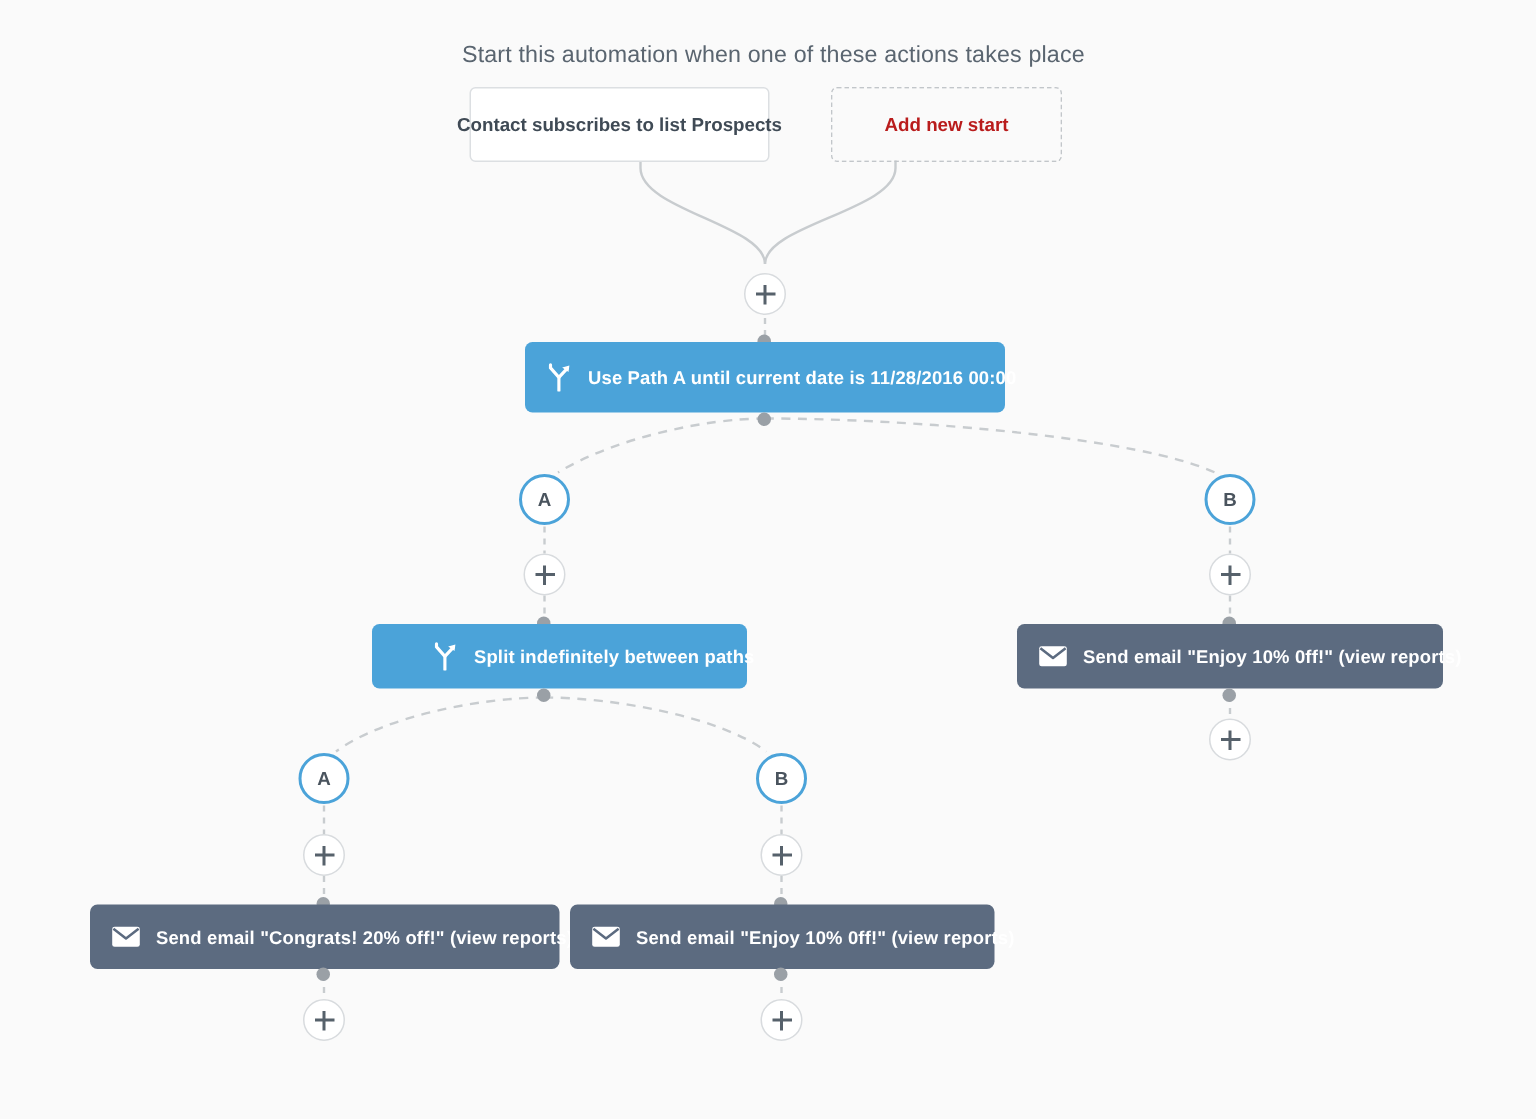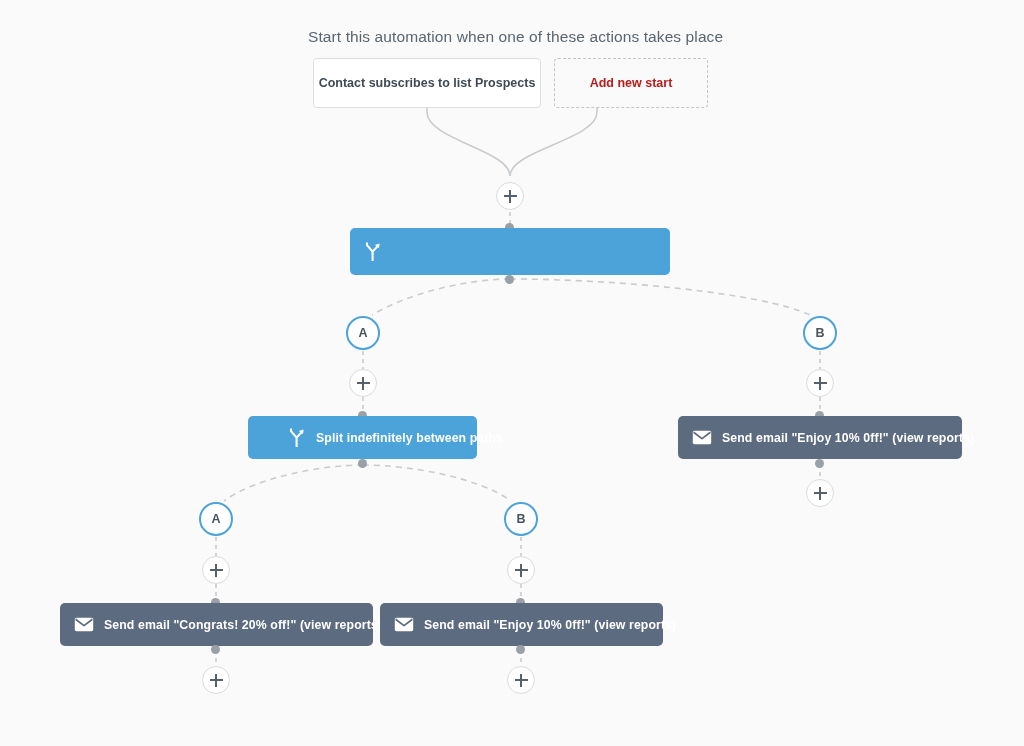--- a/index.html
+++ b/index.html
@@ -149,41 +149,42 @@
 
     <path d="M 521 537 L 521 556" fill="none" stroke="#c8cccf" stroke-width="1.6" stroke-dasharray="4 4"></path>
 
     <path d="M 521 584 L 521 599" fill="none" stroke="#c8cccf" stroke-width="1.6" stroke-dasharray="4 4"></path>
 
     <path d="M 521 650 L 521 666" fill="none" stroke="#c8cccf" stroke-width="1.6" stroke-dasharray="4 4"></path>
   </svg>
 
   <div class="heading">Start this automation when one of these actions takes place</div>
 
-  <div class="start-box" style="left:313px; top:58px; width:228px; height:50px;text-align:right;">
+  <div class="start-box" style="left:313px; top:58px; width:200px; height:50px;text-align:right;">
     <span>Contact subscribes to list Prospects</span>
   </div>
 
   <div class="start-box dashed" style="left:554px; top:58px; width:154px; height:50px;">
     <span>Add new start</span>
   </div>
 
   <div class="plus-btn" style="left:496px; top:182px;">
     <span class="bar-h"></span>
     <span class="bar-v"></span>
   </div>
 
   <div class="dot" style="left:505px; top:223px;"></div>
 
   <div class="node blue" style="left:350px; top:228px; width:320px; height:47px;">
     <svg width="18" height="19" viewBox="0 0 18 19">
       <path d="M8.6 18.5 L8.6 9.6 L3.0 3.2 L3.0 1.2" fill="none" stroke="#ffffff" stroke-width="2.1" stroke-linecap="round"></path>
       <path d="M8.6 9.6 L14.2 3.6" fill="none" stroke="#ffffff" stroke-width="2.1" stroke-linecap="round"></path>
       <path d="M15.6 1.6 L15.0 6.0 L10.8 3.0 Z" fill="#ffffff"></path>
     </svg>
+    <span class="label">Use Path A until current date is 11/28/2016 00:00</span>
   </div>
 
   <div class="dot" style="left:505px; top:275px;"></div>
 
   <div class="branch-circle" style="left:346px; top:316px;">
     <span>A</span>
   </div>
 
   <div class="branch-circle" style="left:803px; top:316px;">
     <span>B</span>
@@ -194,21 +195,21 @@
     <span class="bar-v"></span>
   </div>
 
   <div class="plus-btn" style="left:806px; top:369px;">
     <span class="bar-h"></span>
     <span class="bar-v"></span>
   </div>
 
   <div class="dot" style="left:358px; top:411px;"></div>
 
-  <div class="node blue" style="left:248px; top:416px; width:229px; height:43px;padding-left:40px;">
+  <div class="node blue" style="left:248px; top:416px; width:250px; height:43px;padding-left:40px;">
     <svg width="18" height="19" viewBox="0 0 18 19">
       <path d="M8.6 18.5 L8.6 9.6 L3.0 3.2 L3.0 1.2" fill="none" stroke="#ffffff" stroke-width="2.1" stroke-linecap="round"></path>
       <path d="M8.6 9.6 L14.2 3.6" fill="none" stroke="#ffffff" stroke-width="2.1" stroke-linecap="round"></path>
       <path d="M15.6 1.6 L15.0 6.0 L10.8 3.0 Z" fill="#ffffff"></path>
     </svg>
     <span class="label">Split indefinitely between paths</span>
   </div>
 
   <div class="dot" style="left:358px; top:459px;"></div>
 

